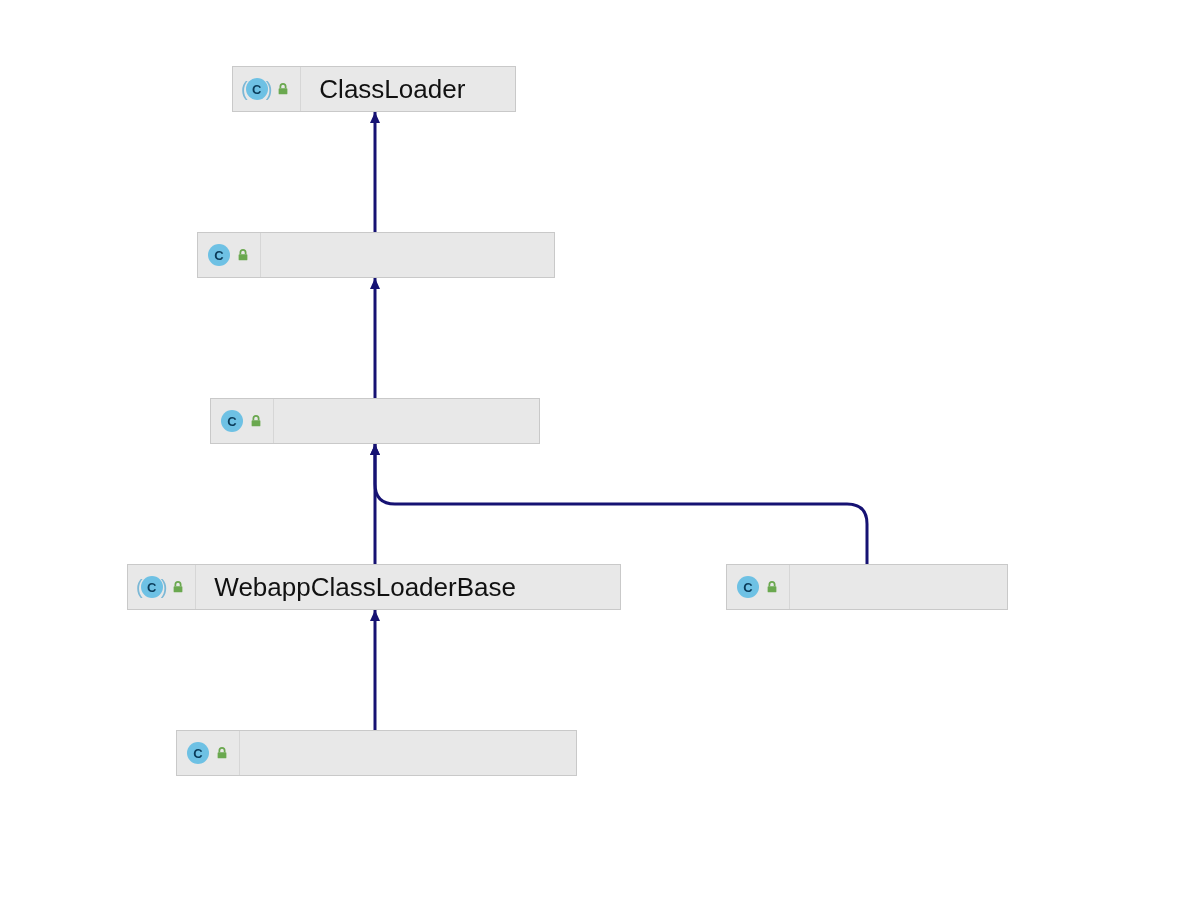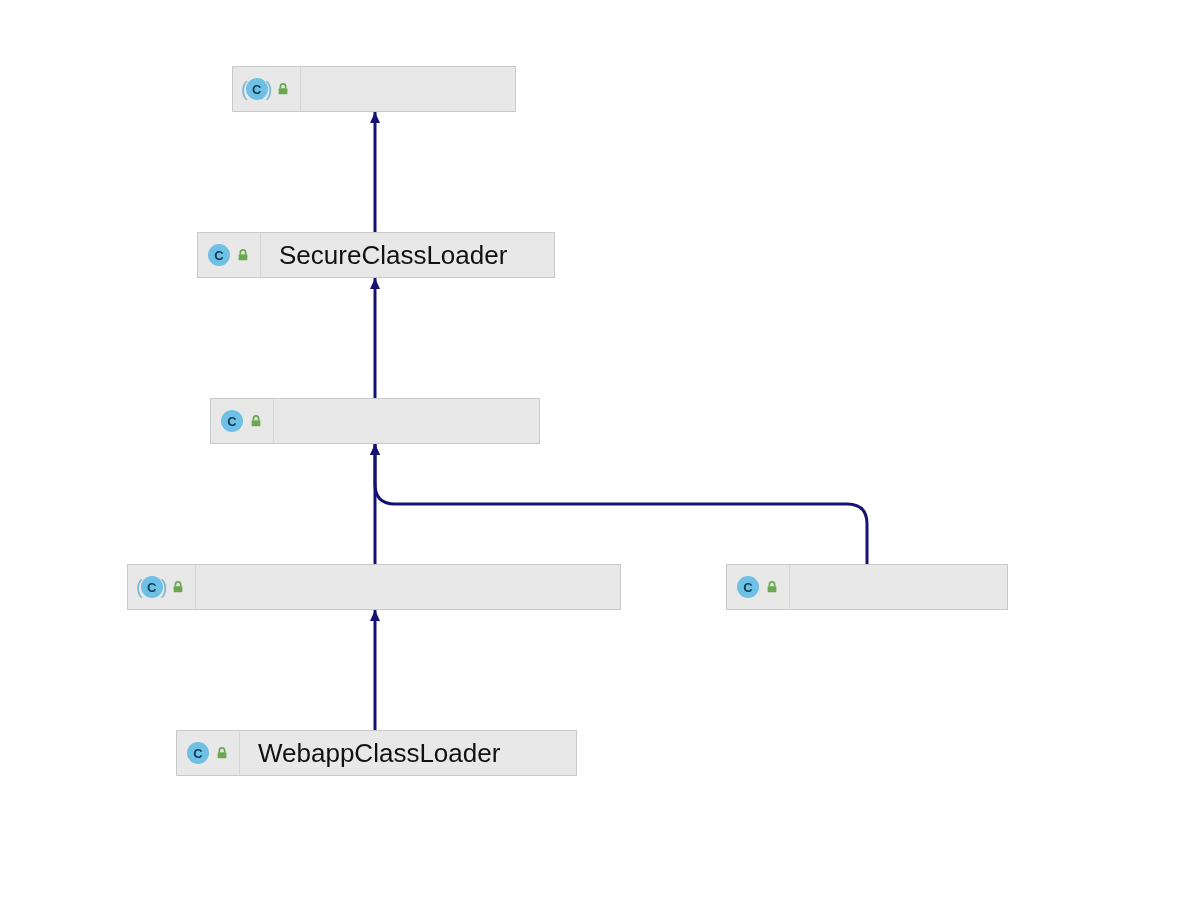--- a/index.html
+++ b/index.html
@@ -104,32 +104,32 @@
           <span class="class-badge"></span>
           <span class="paren">)</span>
         </span>
         <span class="lock">
           <svg viewBox="0 0 16 16" width="14" height="14">
             <rect x="3" y="7" width="10" height="7" rx="1" fill="#6aa84f"></rect>
             <path d="M5 7 V5 a3 3 0 0 1 6 0 V7" stroke="#6aa84f" stroke-width="2" fill="none"></path>
           </svg>
         </span>
       </div>
+      <div class="label-cell">ClassLoader</div>
     </div>
     <div class="node" style="left: 197px; top: 232px; width: 358px;">
       <div class="icon-cell">
         <span class="class-badge"></span>
         <span class="lock">
           <svg viewBox="0 0 16 16" width="14" height="14">
             <rect x="3" y="7" width="10" height="7" rx="1" fill="#6aa84f"></rect>
             <path d="M5 7 V5 a3 3 0 0 1 6 0 V7" stroke="#6aa84f" stroke-width="2" fill="none"></path>
           </svg>
         </span>
       </div>
-      <div class="label-cell">SecureClassLoader</div>
     </div>
     <div class="node" style="left: 210px; top: 398px; width: 330px;">
       <div class="icon-cell">
         <span class="class-badge"></span>
         <span class="lock">
           <svg viewBox="0 0 16 16" width="14" height="14">
             <rect x="3" y="7" width="10" height="7" rx="1" fill="#6aa84f"></rect>
             <path d="M5 7 V5 a3 3 0 0 1 6 0 V7" stroke="#6aa84f" stroke-width="2" fill="none"></path>
           </svg>
         </span>
@@ -142,20 +142,21 @@
           <span class="class-badge"></span>
           <span class="paren">)</span>
         </span>
         <span class="lock">
           <svg viewBox="0 0 16 16" width="14" height="14">
             <rect x="3" y="7" width="10" height="7" rx="1" fill="#6aa84f"></rect>
             <path d="M5 7 V5 a3 3 0 0 1 6 0 V7" stroke="#6aa84f" stroke-width="2" fill="none"></path>
           </svg>
         </span>
       </div>
+      <div class="label-cell">WebappClassLoaderBase</div>
     </div>
     <div class="node" style="left: 726px; top: 564px; width: 282px;">
       <div class="icon-cell">
         <span class="class-badge"></span>
         <span class="lock">
           <svg viewBox="0 0 16 16" width="14" height="14">
             <rect x="3" y="7" width="10" height="7" rx="1" fill="#6aa84f"></rect>
             <path d="M5 7 V5 a3 3 0 0 1 6 0 V7" stroke="#6aa84f" stroke-width="2" fill="none"></path>
           </svg>
         </span>
@@ -164,15 +165,14 @@
     <div class="node" style="left: 176px; top: 730px; width: 401px;">
       <div class="icon-cell">
         <span class="class-badge"></span>
         <span class="lock">
           <svg viewBox="0 0 16 16" width="14" height="14">
             <rect x="3" y="7" width="10" height="7" rx="1" fill="#6aa84f"></rect>
             <path d="M5 7 V5 a3 3 0 0 1 6 0 V7" stroke="#6aa84f" stroke-width="2" fill="none"></path>
           </svg>
         </span>
       </div>
-      <div class="label-cell">WebappClassLoader</div>
     </div>
   </div>
 
 </body></html>

